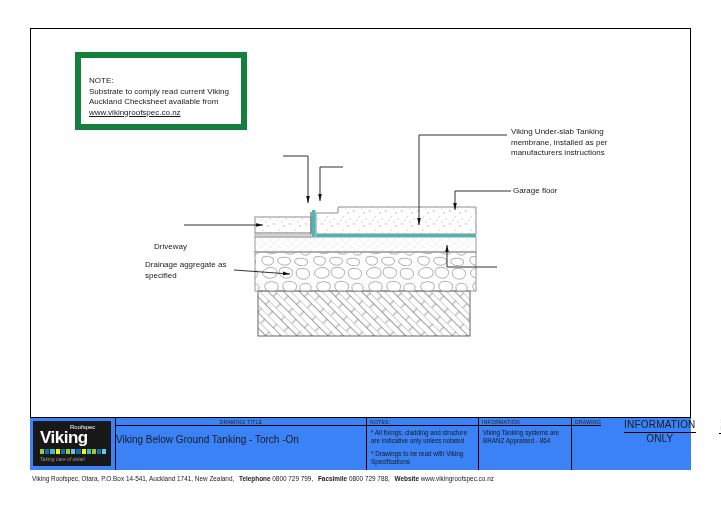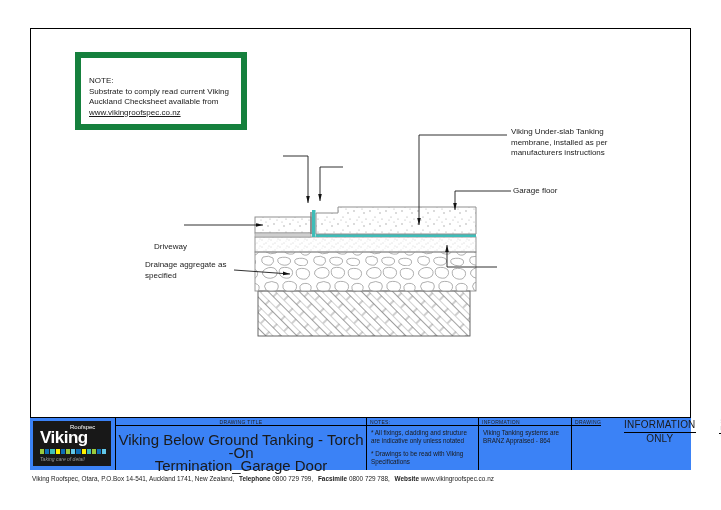--- a/index.html
+++ b/index.html
@@ -25,21 +25,21 @@
         height:8px;line-height:8px;padding-left:3px;box-sizing:border-box;}
   .cell-logo{width:86px;}
   .logo-panel{position:absolute;left:3px;top:3px;width:78px;height:45px;background:#181818;overflow:hidden;}
   .logo-sub{position:absolute;left:37px;top:3px;color:#fff;font-size:6px;}
   .logo-brand{position:absolute;left:7px;top:7px;color:#fff;font-size:17px;font-weight:bold;letter-spacing:-0.5px;}
   .logo-strip{position:absolute;left:7px;top:28px;display:flex;gap:1px;}
   .logo-strip .chip{display:block;width:4.2px;height:4.5px;}
   .logo-tag{position:absolute;left:7px;top:35px;color:#9a9a9a;font-size:5px;font-style:italic;}
   .cell-title{width:251px;}
   .cell-title .tb-head{text-align:center;padding-left:0;}
-  .tb-title-body{padding-top:7px;text-align:center;font-size:15px;line-height:13px;}
+  .tb-title-body{padding-top:7px;text-align:left;font-size:10px;line-height:13px;}
   .cell-notes{width:112px;}
   .tb-notes-body{padding:3px 4px 0 4px;font-size:6.3px;line-height:7.6px;}
   .tb-notes-body .item{margin-bottom:6px;}
   .cell-info{width:93px;}
   .tb-info-body{padding:3px 4px 0 4px;font-size:6.3px;line-height:7.6px;}
   .cell-drawing{width:119px;display:flex;flex-direction:row;gap:23px;}
   .tb-stamp{border-bottom:1px solid #000;height:14px;line-height:14px;text-align:center;
         font-size:10px;letter-spacing:.2px;}
   .tb-minitable{display:flex;border-bottom:1px solid #000;height:15px;}
   .mt-col{box-sizing:border-box;border-right:1px solid #000;padding:1px 0 0 2px;}
@@ -175,21 +175,20 @@
             <span class="chip" style="background: rgb(13, 110, 182);"></span>
             <span class="chip" style="background: rgb(98, 199, 232);"></span>
           </span>
         <span class="logo-tag">Taking care of detail</span>
       </div>
     </div>
     <div class="tb-cell cell-title">
       <div class="tb-head">DRAWING TITLE</div>
       <div class="tb-title-body">
         <div>Viking Below Ground Tanking - Torch -On</div>
-        <div>Termination_Garage Door</div>
       </div>
     </div>
     <div class="tb-cell cell-notes">
       <div class="tb-head">NOTES:</div>
       <div class="tb-notes-body">
         <div class="item">* All fixings, cladding and structure are indicative only unless notated</div>
         <div class="item">* Drawings to be read with Viking Specifications</div>
       </div>
     </div>
     <div class="tb-cell cell-info">

